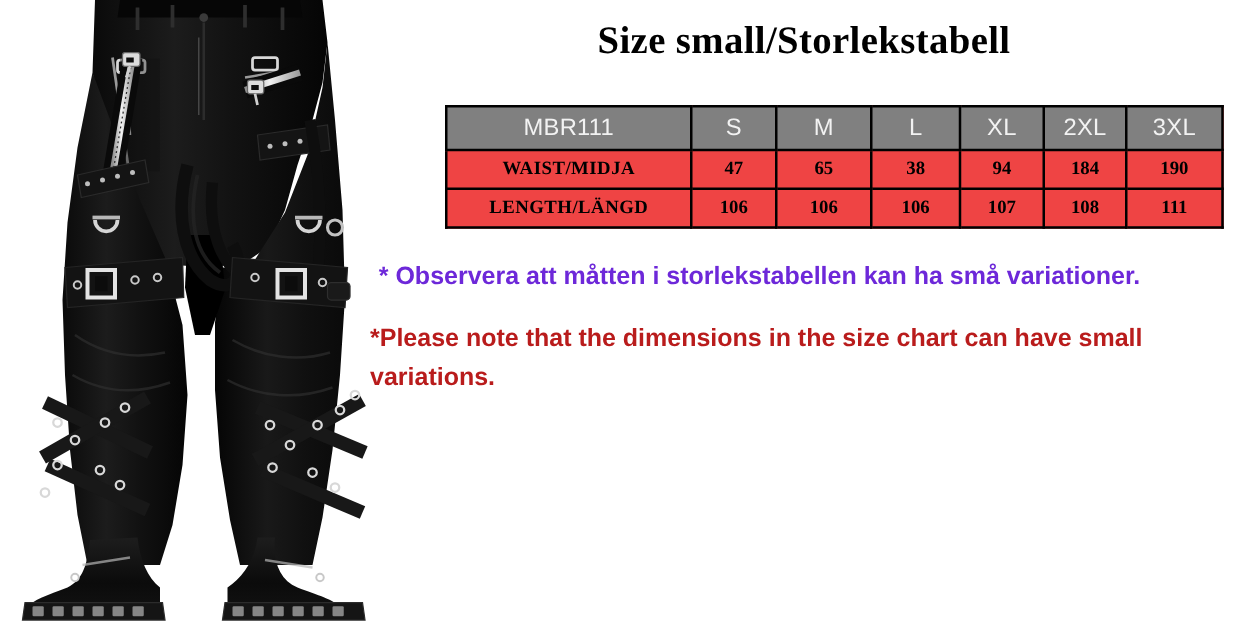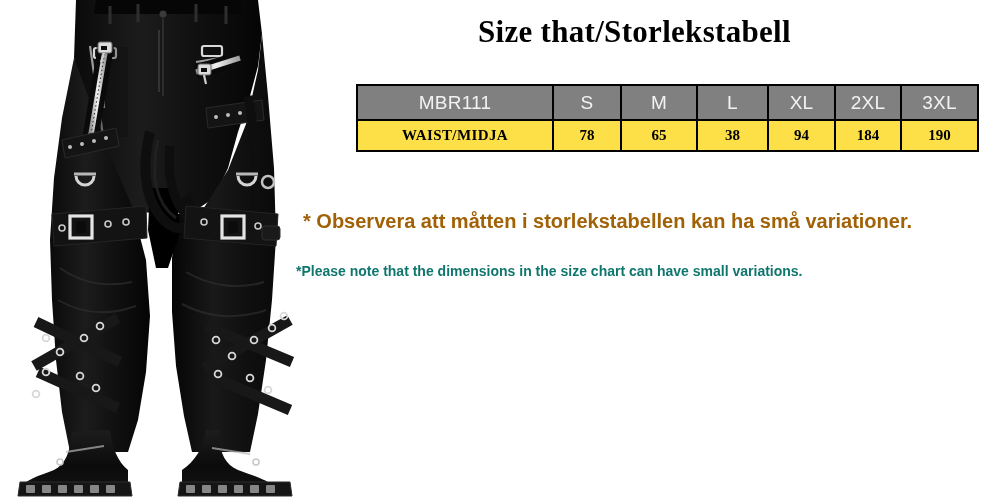--- a/index.html
+++ b/index.html
@@ -50,21 +50,21 @@
   .size-table-wrap {
     position: absolute;
     left: 356px;
     top: 84px;
     width: 607px;
   }
   table.size-table {
     border-collapse: collapse;
     width: 607px;
     table-layout: fixed;
-    background: #fde047;
+    background: #ef4444;
     padding-left: 40px;
   }
   table.size-table th,
   table.size-table td {
     border: 2px solid #000000;
     padding: 0;
     text-align: center;
     vertical-align: middle;
   }
   
@@ -102,33 +102,33 @@
   
   .note-sv {
     position: absolute;
     left: 303px;
     top: 208px;
     width: 670px;
     font-family: "Liberation Sans", sans-serif;
     font-weight: bold;
     font-size: 20px;
     line-height: 26px;
-    color: #a16207;
+    color: #6d28d9;
     white-space: nowrap;
   }
   .note-en {
     position: absolute;
     left: 296px;
     top: 256px;
     width: 680px;
     font-family: "Liberation Sans", sans-serif;
     font-weight: bold;
-    font-size: 14px;
+    font-size: 20px;
     line-height: 31px;
-    color: #0f766e;
+    color: #b91c1c;
   }
 </style>
 </head>
 <body>
 
 <div id="page">
 
   <div class="product-photo">
     <svg class="photo-svg" viewBox="0 0 335 500" xmlns="http://www.w3.org/2000/svg">
       <defs>
@@ -305,45 +305,54 @@
           <rect x="234" y="485" width="9" height="8" rx="1"></rect>
           <rect x="250" y="485" width="9" height="8" rx="1"></rect>
           <rect x="266" y="485" width="9" height="8" rx="1"></rect>
         </g>
         <path d="M212 448 L250 454" stroke="#b5b5b5" stroke-width="2" fill="none" opacity="0.7"></path>
         <circle cx="256" cy="462" r="3" fill="none" stroke="#c8c8c8" stroke-width="1.6"></circle>
       </g>
     </svg>
   </div>
 
-  <div class="chart-title">Size that/Storlekstabell</div>
+  <div class="chart-title">Size small/Storlekstabell</div>
 
   <div class="size-table-wrap">
     <table class="size-table">
       <thead>
         <tr>
           <th class="model-cell" style="width:194px">MBR111</th>
           <th style="width:66px">S</th>
           <th style="width:74px">M</th>
           <th style="width:69px">L</th>
           <th style="width:65px">XL</th>
           <th style="width:64px">2XL</th>
           <th style="width:75px">3XL</th>
         </tr>
       </thead>
       <tbody>
         <tr>
           <td class="row-label">WAIST/MIDJA</td>
-          <td>78</td>
+          <td>47</td>
           <td>65</td>
           <td>38</td>
           <td>94</td>
           <td>184</td>
           <td>190</td>
         </tr>
+        <tr>
+          <td class="row-label">LENGTH/LÄNGD</td>
+          <td>106</td>
+          <td>106</td>
+          <td>106</td>
+          <td>107</td>
+          <td>108</td>
+          <td>111</td>
+        </tr>
       </tbody>
     </table>
   </div>
 
   <div class="note-sv">* Observera att måtten i storlekstabellen kan ha små variationer.</div>
 
   <div class="note-en">*Please note that the dimensions in the size chart can have small variations.</div>
 
 </div>
 

